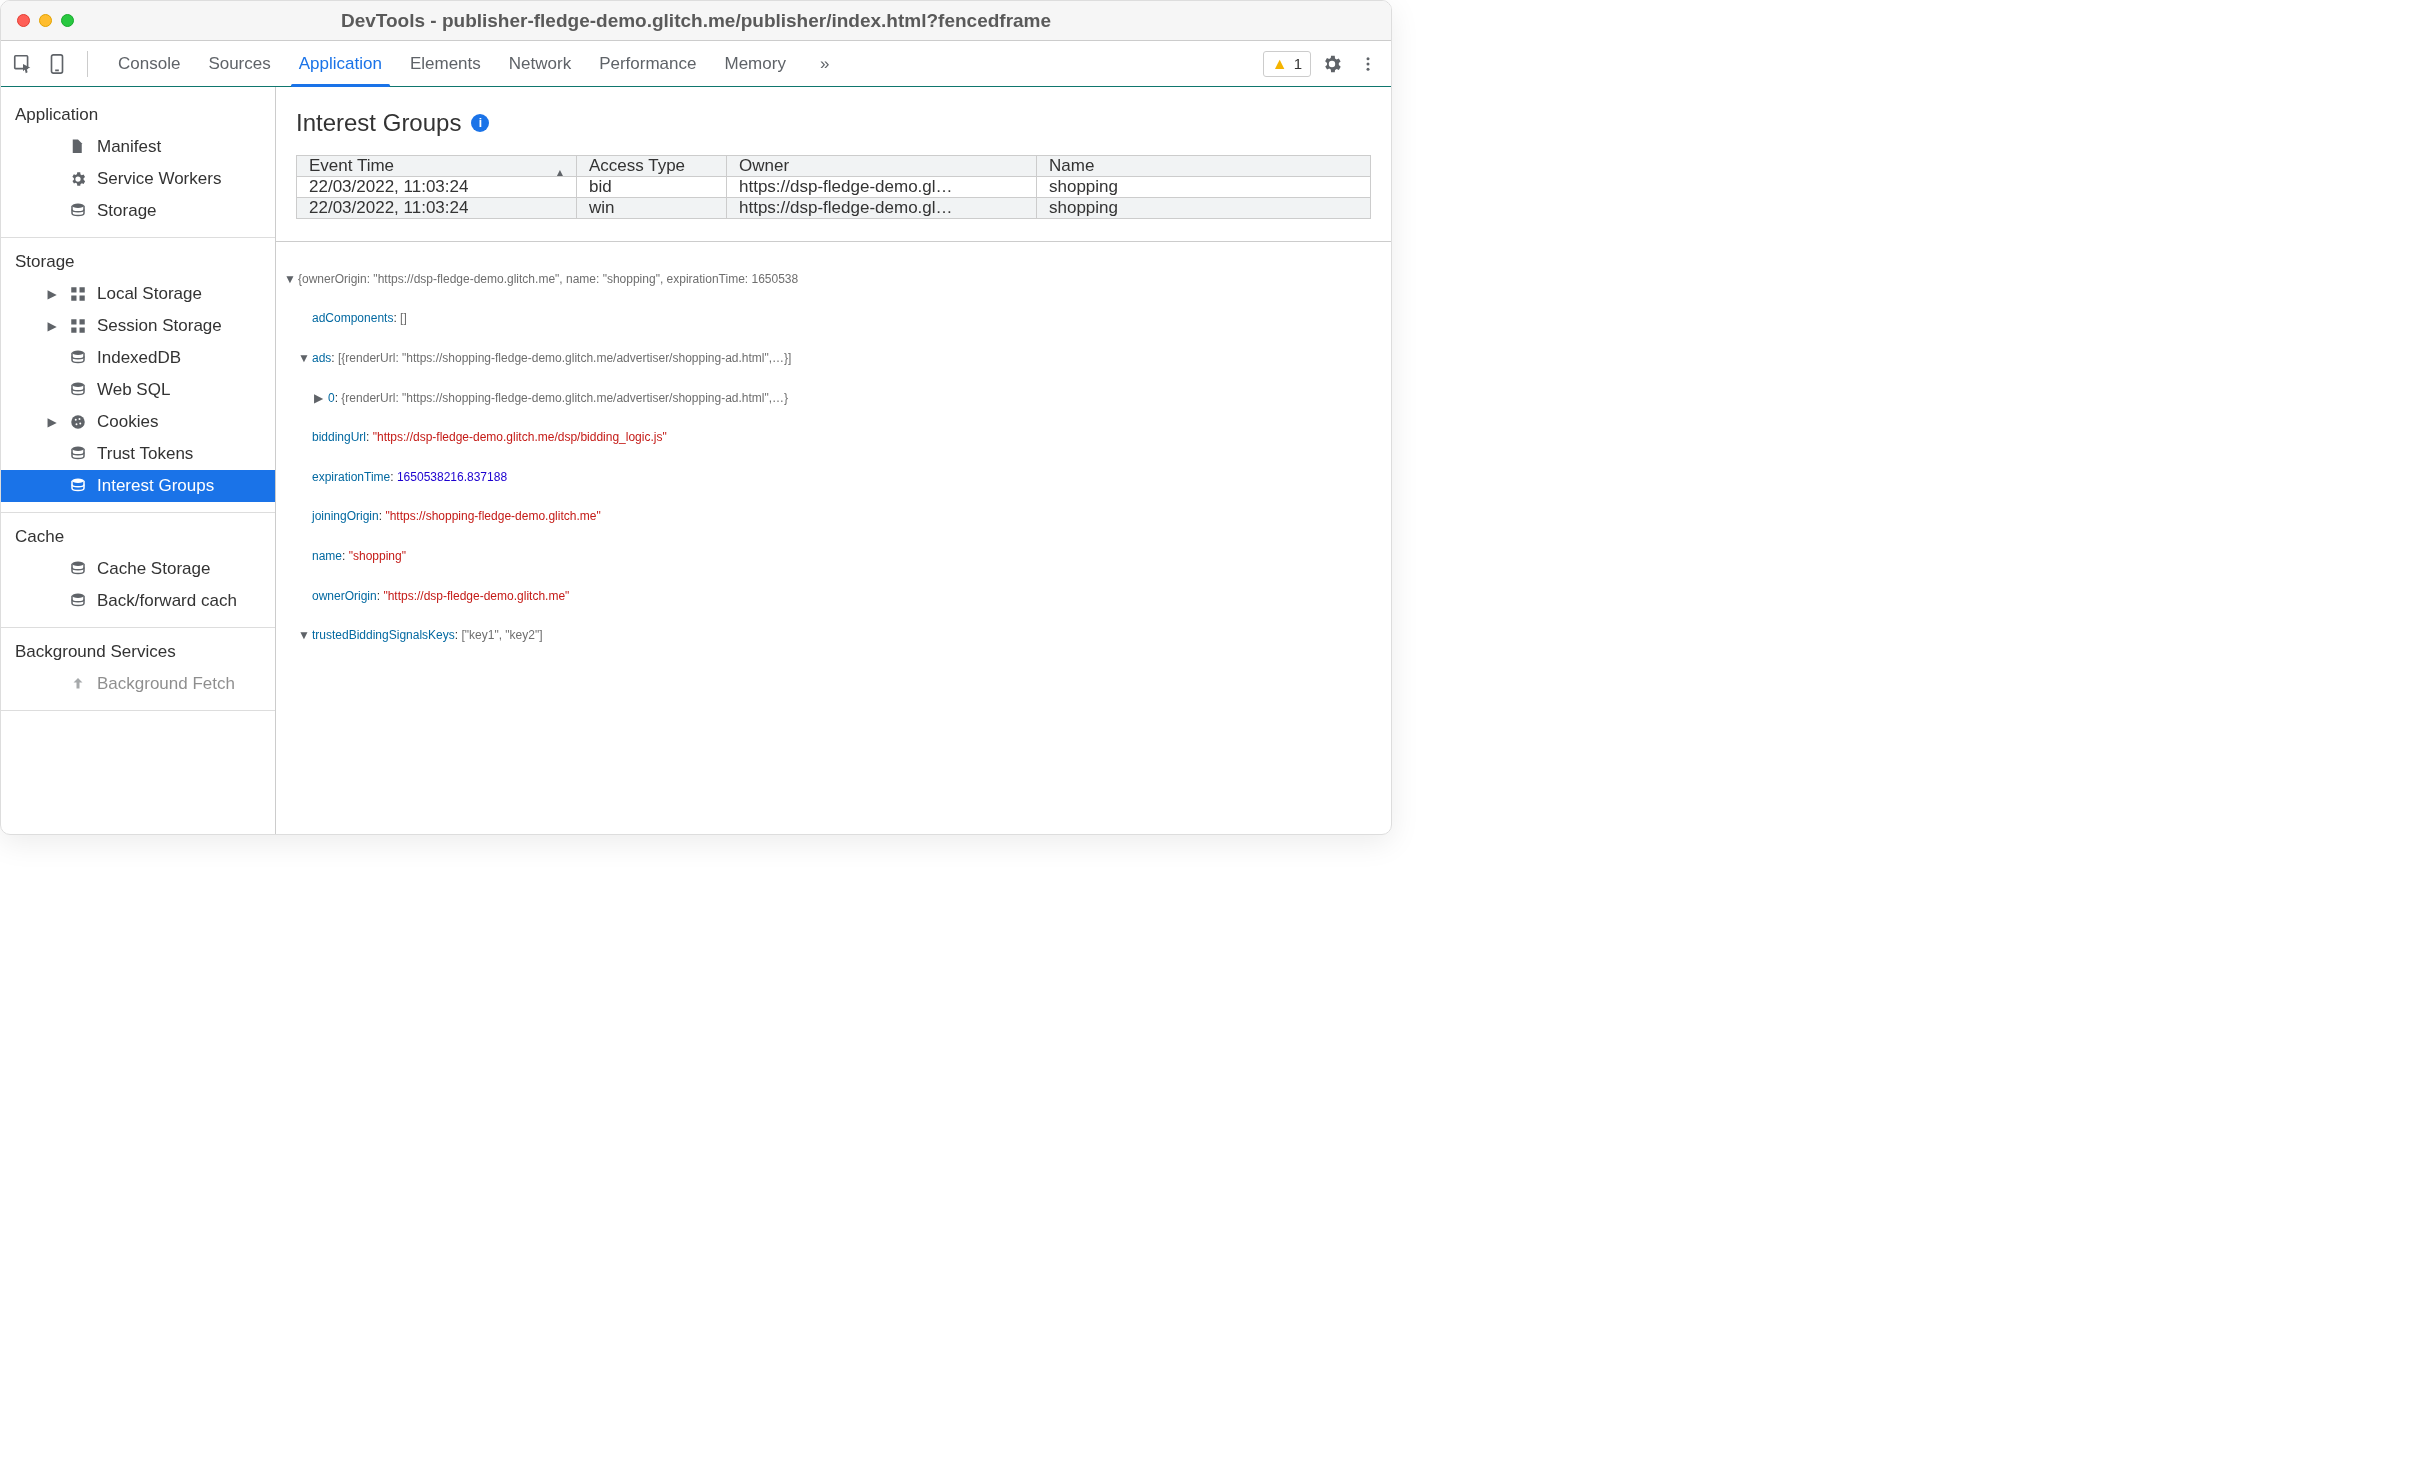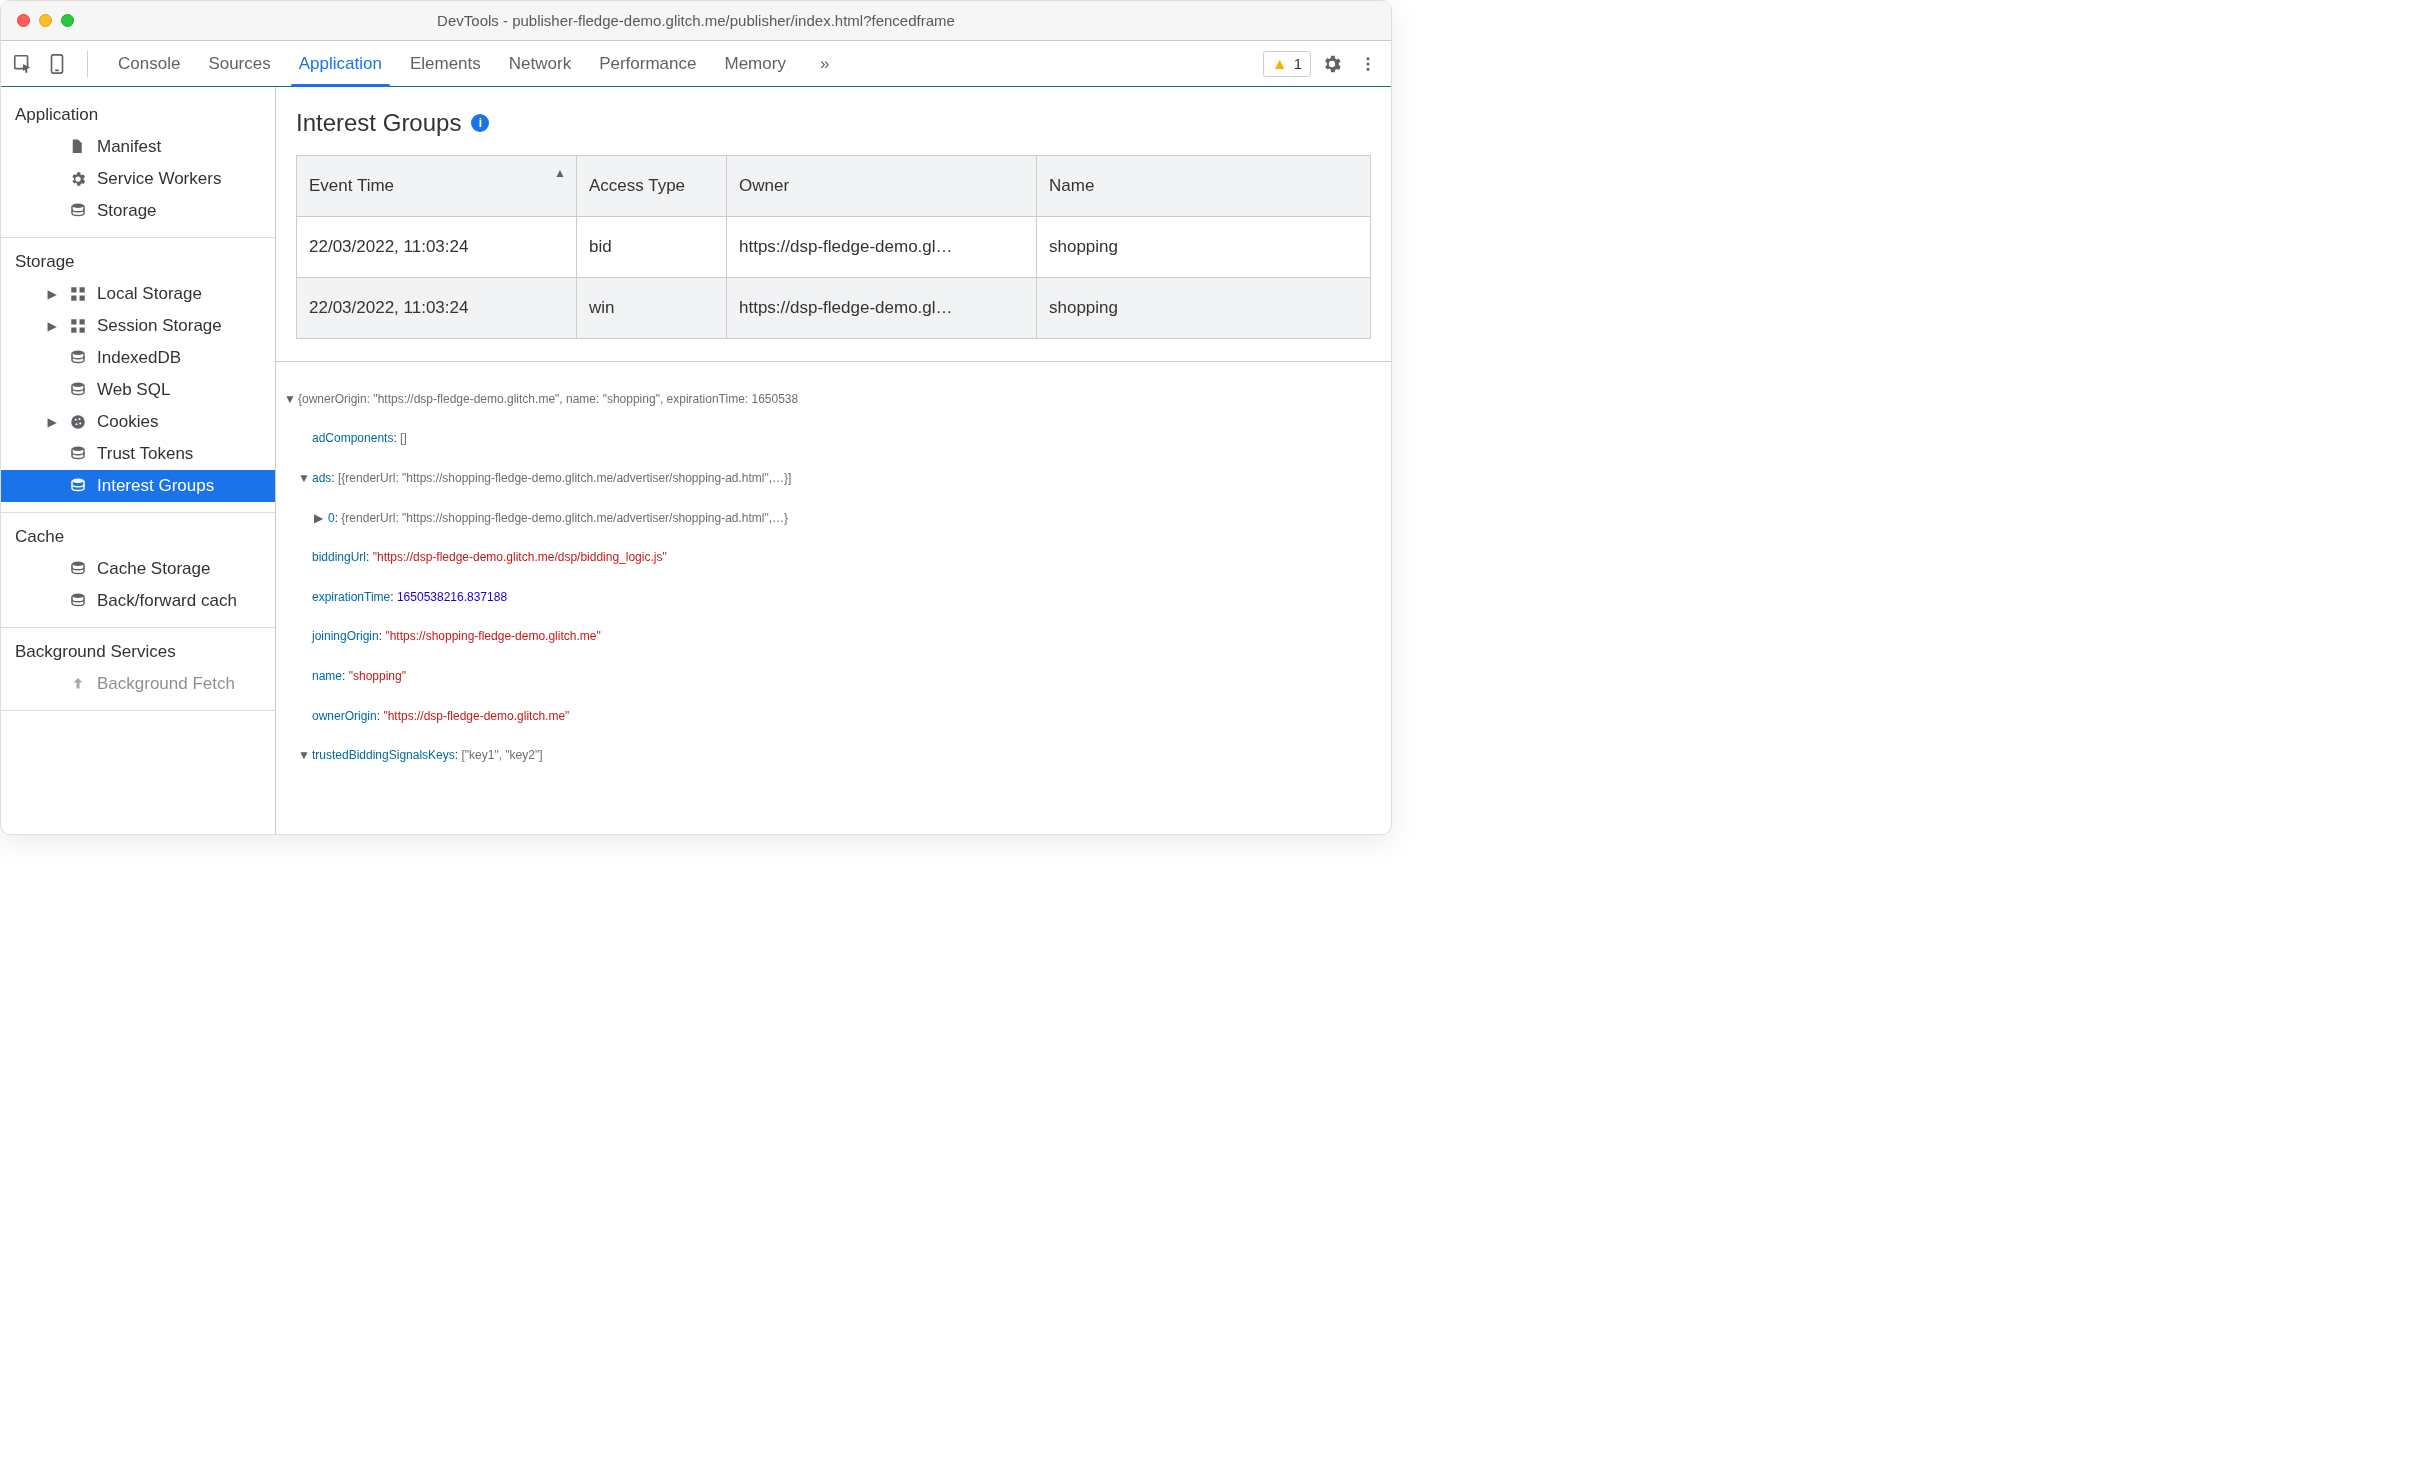--- a/index.html
+++ b/index.html
@@ -25,21 +25,21 @@
     background: #f6f6f6;
     position: relative;
   }
   .traffic-lights { display: flex; gap: 9px; margin-left: 16px; }
   .tl { width: 13px; height: 13px; border-radius: 50%; }
   .tl.red { background: #ff5f57; border: 1px solid #e33e32; }
   .tl.yellow { background: #ffbd2e; border: 1px solid #e2a200; }
   .tl.green { background: #28c840; border: 1px solid #17a92b; }
   .title-text {
     position: absolute; left: 0; right: 0;
-    text-align: center; font-size: 15px; font-weight: 400; color: #5a5a5a;
+    text-align: center; font-size: 19px; font-weight: 700; color: #5a5a5a;
     pointer-events: none;
   }
 
   
   .toolbar {
     height: 46px;
     display: flex; align-items: center;
     border-bottom: 1px solid #0f766e;
     padding: 0 8px;
     gap: 6px;
@@ -93,21 +93,21 @@
     font-weight:700; font-size:12px;
   }
 
   table.events {
     border-collapse: collapse;
     width: calc(100% - 40px);
     margin: 0 20px 0;
     font-size: 17px;
   }
   table.events th, table.events td {
-    border:1px solid #ccc; padding: 20px 12px; text-align:left;
+    border:1px solid #ccc; padding: 0 12px; text-align:left;
     white-space:nowrap; overflow:hidden; text-overflow:ellipsis;
   }
   table.events th { background:#f1f3f4; font-weight:400; position:relative; }
   table.events tr:nth-child(odd) td { background:#fff; }
   table.events tr:nth-child(even) td { background:#f1f3f4; }
   .sort-ind { position:absolute; right:10px; top:10px; font-size:12px; color:#5f6368; }
   .col-time { width: 280px; }
   .col-type { width: 150px; }
   .col-owner { width: 310px; }
 

